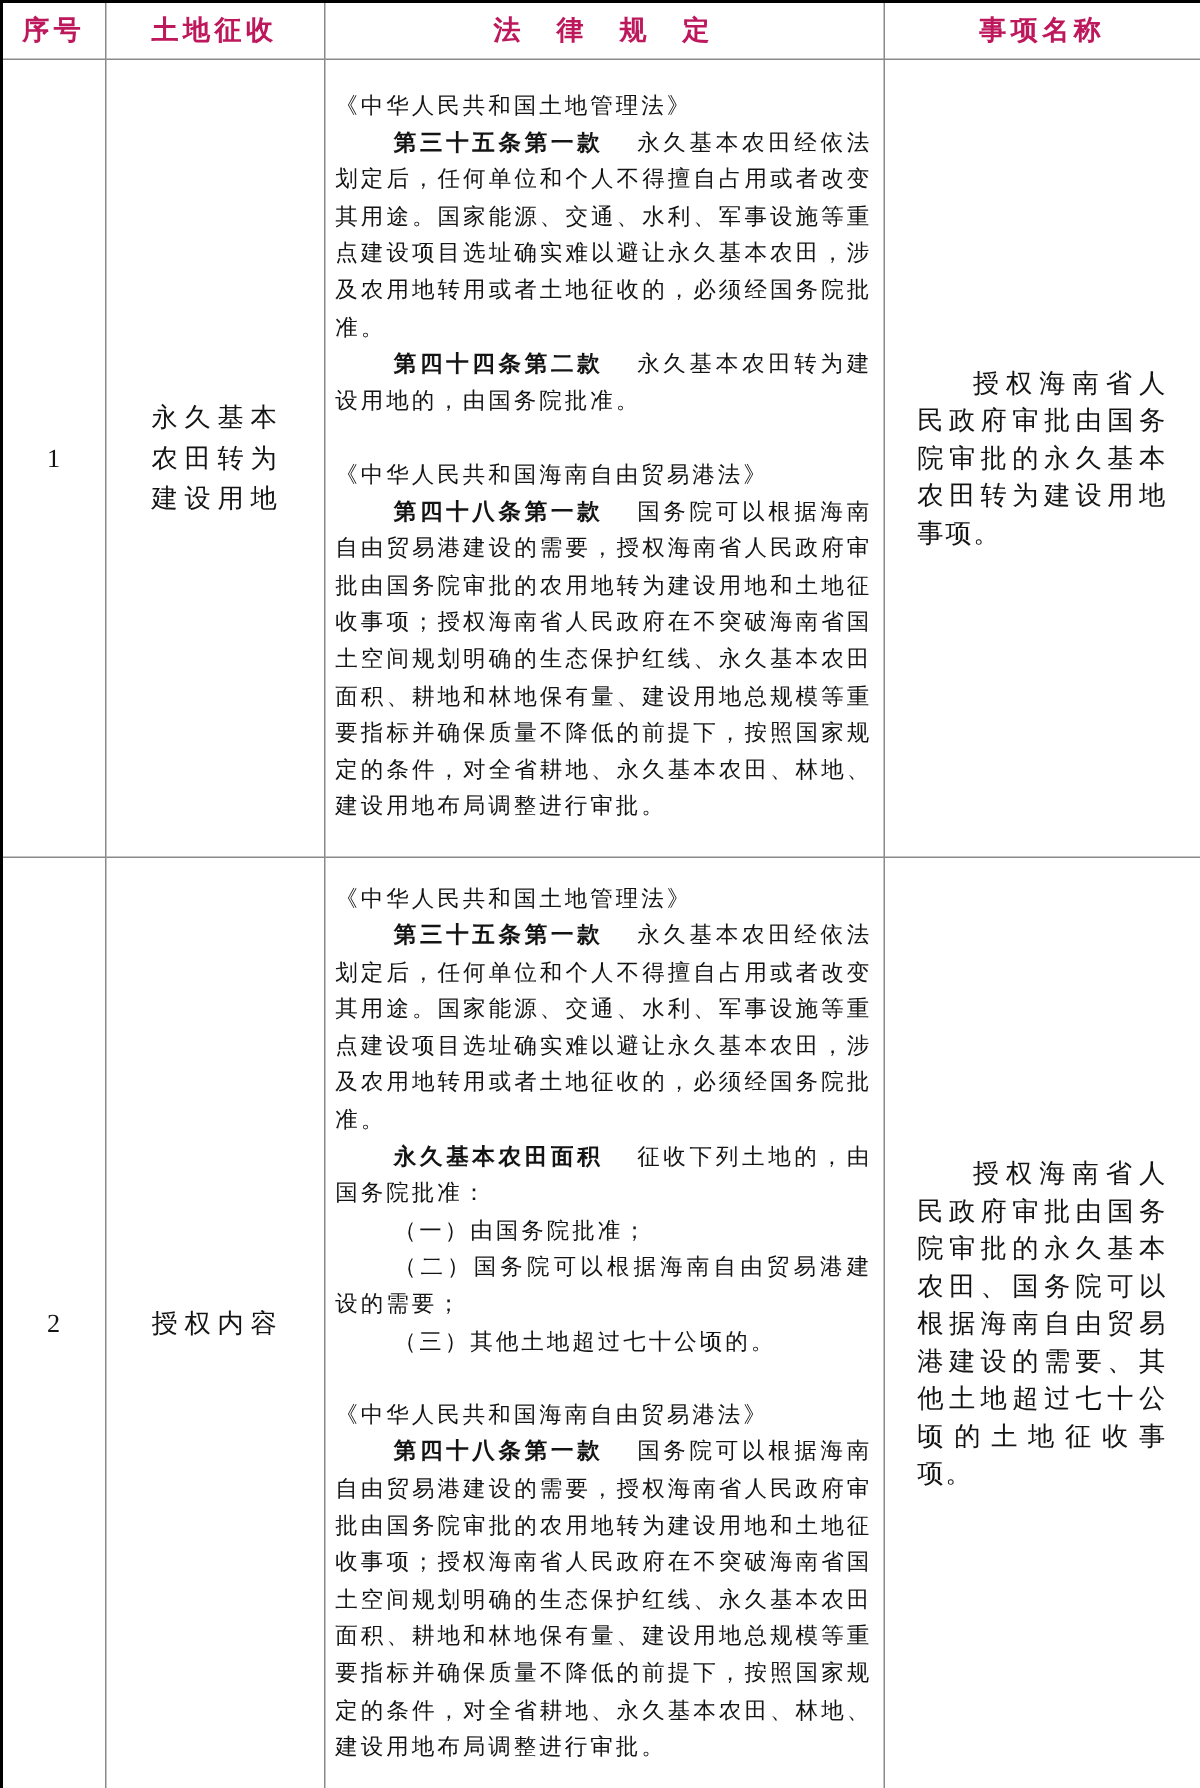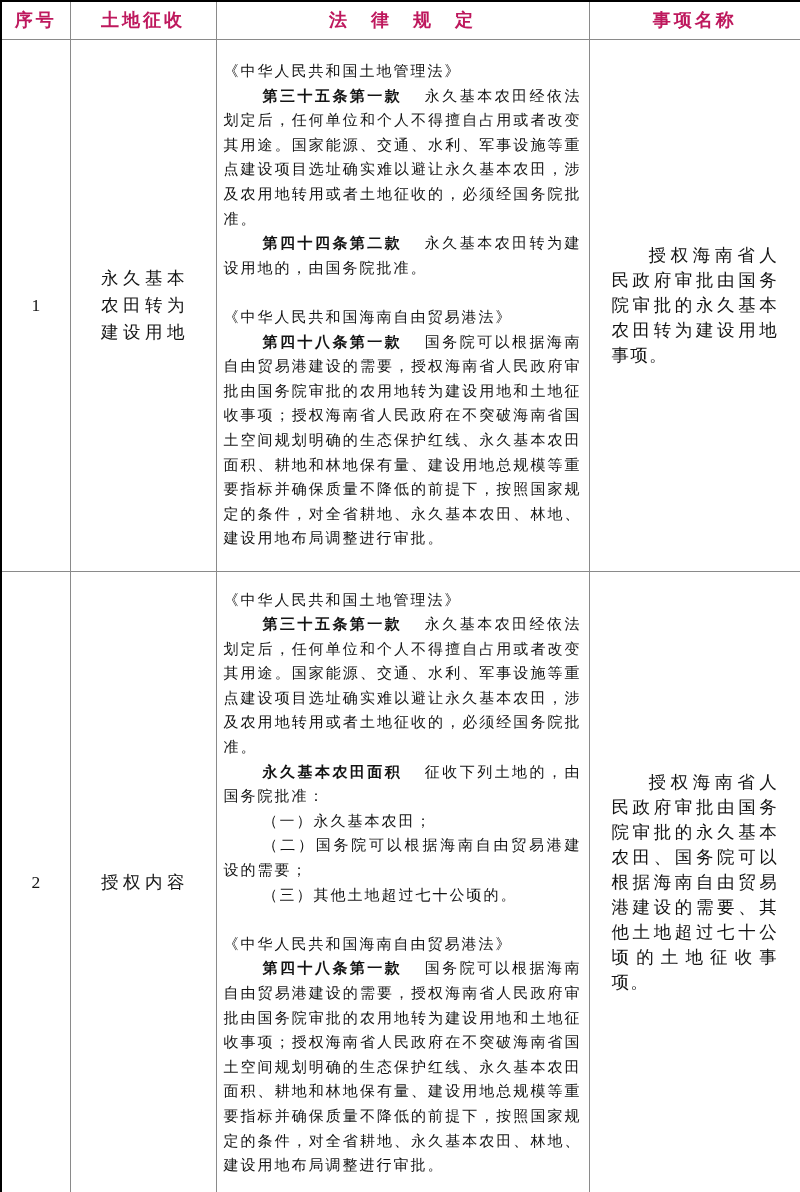--- a/index.html
+++ b/index.html
@@ -125,21 +125,21 @@
         </td>
       </tr>
       <tr class="body-row-1">
         <td class="cell-serial"><span>2</span></td>
         <td class="cell-name"><span class="name-text">授权内容</span></td>
         <td class="cell-legal">
           <div class="law-section">
             <div class="law-title">《中华人民共和国土地管理法》</div>
             <p class="law-para"><b class="law-lead">第三十五条第一款</b>　<span>永久基本农田经依法划定后，任何单位和个人不得擅自占用或者改变其用途。国家能源、交通、水利、军事设施等重点建设项目选址确实难以避让永久基本农田，涉及农用地转用或者土地征收的，必须经国务院批准。</span></p>
             <p class="law-para"><b class="law-lead">永久基本农田面积</b>　<span>征收下列土地的，由国务院批准：</span></p>
-            <p class="law-para"><span>（一）永久基本农田；</span></p>
+            <p class="law-para"><span>（一）由国务院批准；</span></p>
             <p class="law-para"><span>（二）国务院可以根据海南自由贸易港建设的需要；</span></p>
             <p class="law-para"><span>（三）其他土地超过七十公顷的。</span></p>
           </div>
           <div class="law-section">
             <div class="law-title">《中华人民共和国海南自由贸易港法》</div>
             <p class="law-para"><b class="law-lead">第四十八条第一款</b>　<span>国务院可以根据海南自由贸易港建设的需要，授权海南省人民政府审批由国务院审批的农用地转为建设用地和土地征收事项；授权海南省人民政府在不突破海南省国土空间规划明确的生态保护红线、永久基本农田面积、耕地和林地保有量、建设用地总规模等重要指标并确保质量不降低的前提下，按照国家规定的条件，对全省耕地、永久基本农田、林地、建设用地布局调整进行审批。</span></p>
           </div>
         </td>
         <td class="cell-auth">
           <p class="auth-text">授权海南省人民政府审批由国务院审批的永久基本农田、国务院可以根据海南自由贸易港建设的需要、其他土地超过七十公顷的土地征收事项。</p>

